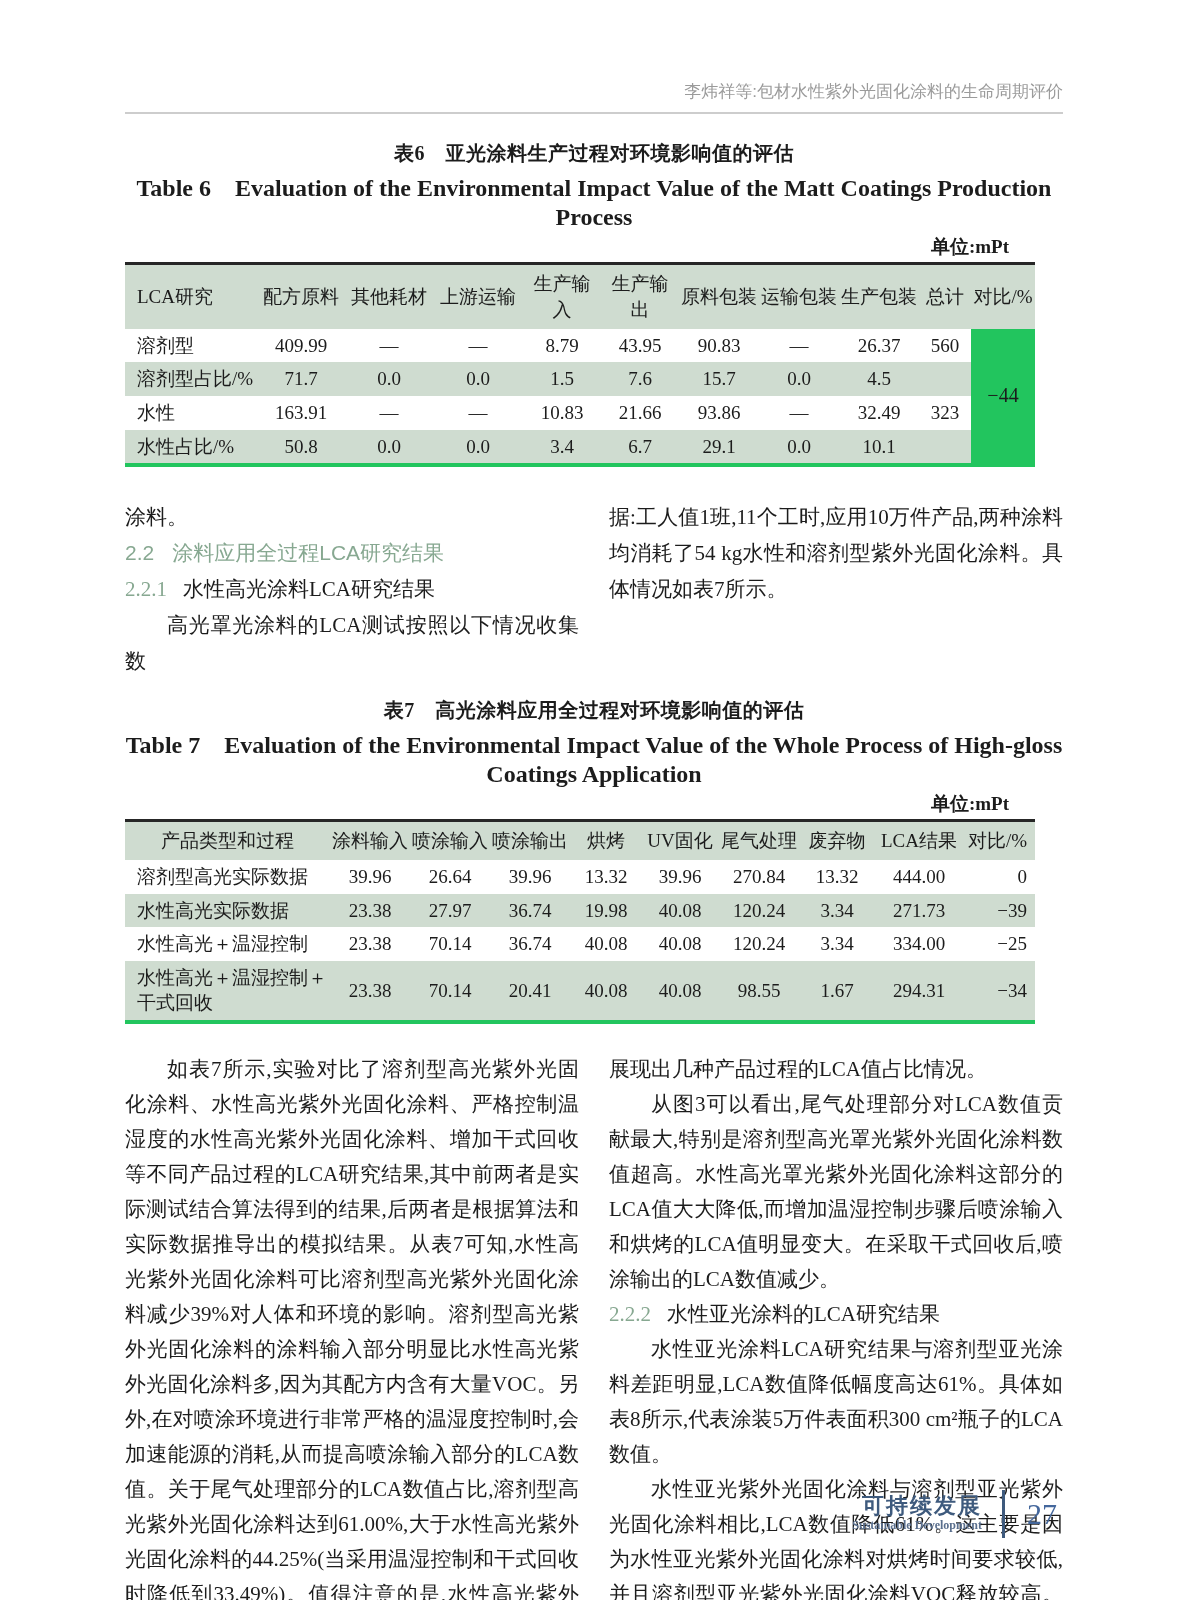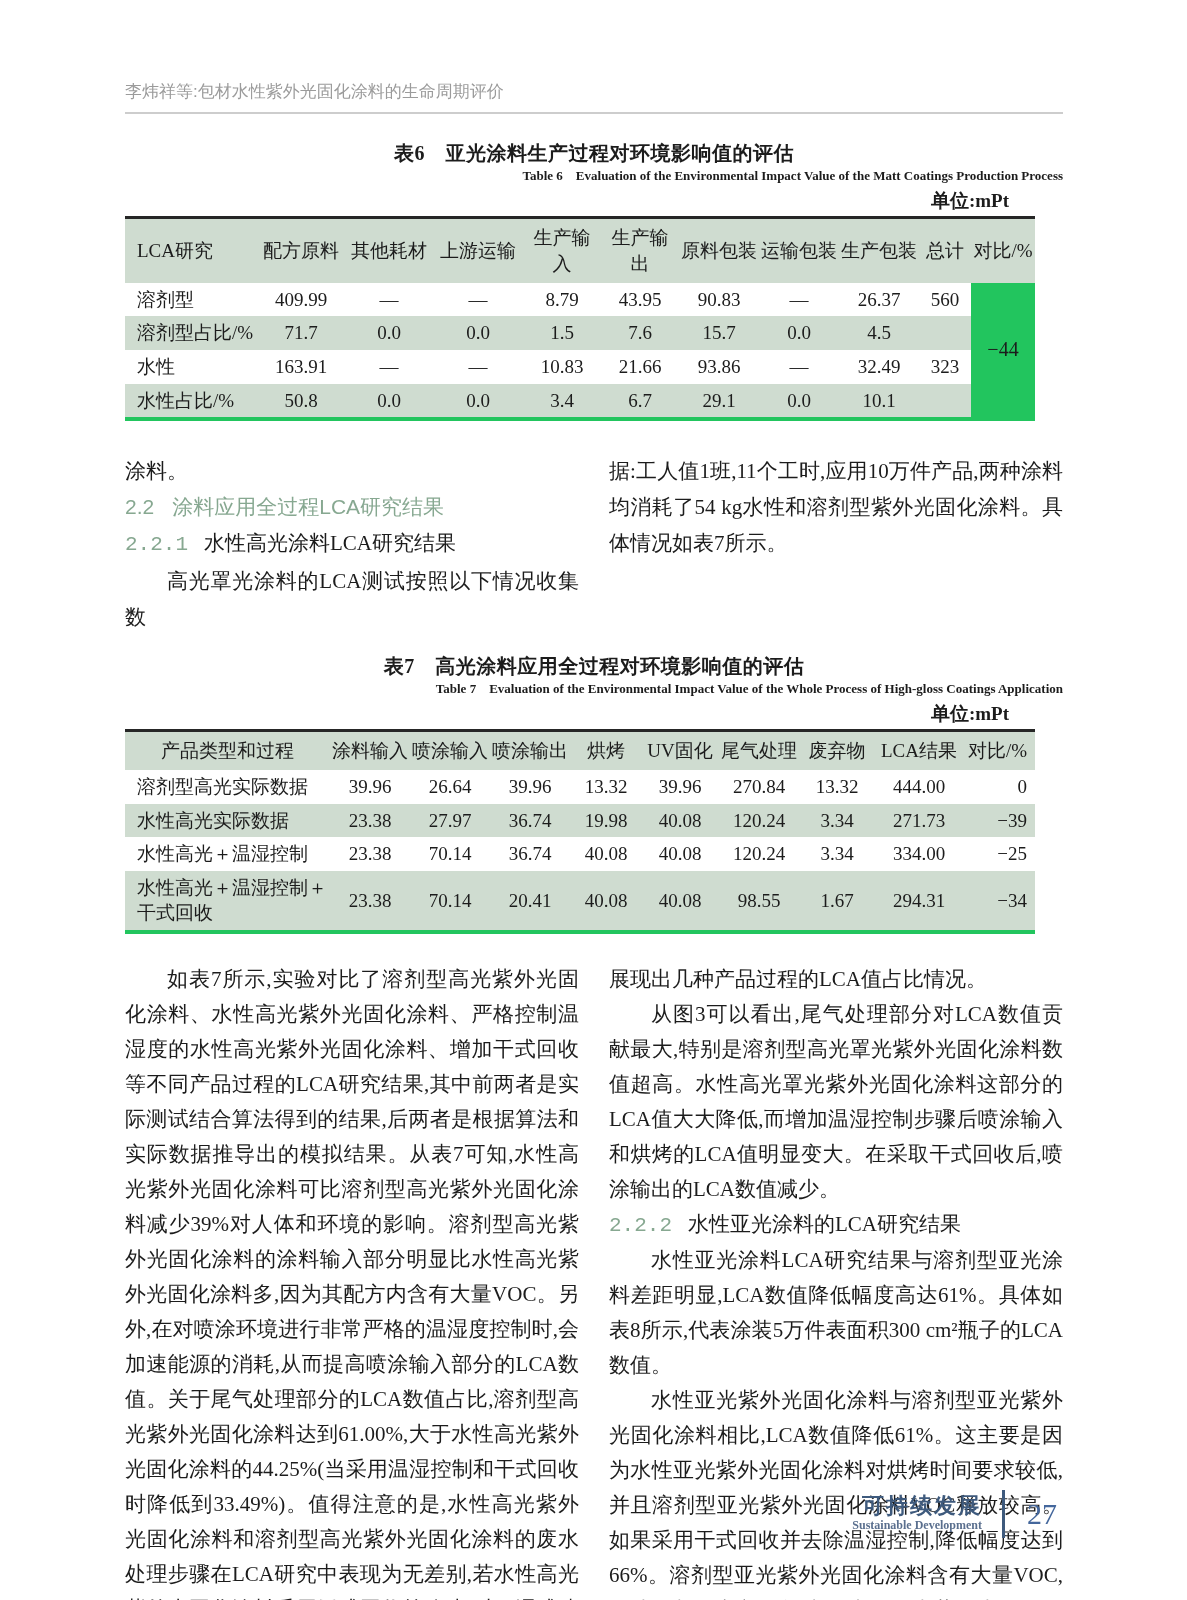--- a/index.html
+++ b/index.html
@@ -1,45 +1,45 @@
 <!DOCTYPE html>
 <html><head>
 <meta charset="utf-8">
 <style>
   html,body{margin:0;padding:0;background:#ffffff;}
   .page{position:relative;width:1187px;height:1600px;background:#fff;overflow:hidden;
         font-family:"Liberation Serif","DejaVu Serif",serif;color:#1c1c1c;box-sizing:border-box;}
   .content{padding:82px 124px 0 125px;box-sizing:border-box;}
   
   .running-head{font-family:"Liberation Sans","DejaVu Sans",sans-serif;font-size:17px;color:#9b9b9b;
-                text-align:left;padding-bottom:10px;border-bottom:2px solid #cdcdcd;line-height:1.2;}
+                text-align:right;padding-bottom:10px;border-bottom:2px solid #cdcdcd;line-height:1.2;}
   
   .cap-block{margin-top:26px;}
   .cap-zh{font-weight:bold;font-size:20px;text-align:center;letter-spacing:.5px;}
-  .cap-en{font-weight:bold;font-size:13px;text-align:right;}
+  .cap-en{font-weight:bold;font-size:24px;text-align:center;margin-top:5px;}
   .unit{width:910px;text-align:right;font-weight:bold;font-size:19px;margin-top:3px;box-sizing:border-box;padding-right:26px;}
   
   table{width:910px;border-collapse:collapse;table-layout:fixed;
         border-top:3px solid #262626;border-bottom:4px solid #22c55e;
         font-size:19px;line-height:1.35;margin-top:2px;}
   th,td{font-weight:normal;text-align:center;padding:4px 2px;overflow:hidden;}
   th{padding:6px 2px;}
   tr.band th, tr.band td{background:#cfdcd0;}
   td.rowlabel{text-align:left;padding-left:12px;}
   td.cmp-cell{background:#22c55e;font-size:20px;}
   .t7 td.last, .t7 th.last{text-align:right;padding-right:8px;}
   
   .cols{display:flex;gap:30px;margin-top:32px;}
   .col{width:454px;font-size:21px;line-height:36px;text-align:justify;}
   .col p{margin:0;}
   .indent{text-indent:2em;}
   .h2{font-family:"Liberation Sans","DejaVu Sans",sans-serif;color:#87a891;font-size:21px;margin:3px 0;}
   .h2 .num{margin-right:18px;}
   .h3{font-size:21px;margin:3px 0;}
-  .h3 .num{font-family:Liberation Mono, monospace;color:#87a891;margin-right:16px;}
+  .h3 .num{font-family:Liberation Serif, serif;color:#87a891;margin-right:16px;}
   .cols2{margin-top:28px;}
   .col2{line-height:35px;}
   
   .footer{position:absolute;top:1490px;right:130px;display:flex;align-items:center;gap:12px;}
   .journal{text-align:right;}
   .journal-zh{font-family:"Liberation Sans","DejaVu Sans",sans-serif;font-weight:bold;font-size:22px;
               color:#3e5a7d;letter-spacing:2px;line-height:1.1;}
   .journal-en{font-size:12px;font-weight:bold;color:#5a6f8e;line-height:1.3;}
   .footer-bar{width:3px;height:48px;background:#3e5a7d;margin:0 10px 0 8px;}
   .page-num{font-size:30px;color:#44679c;}

